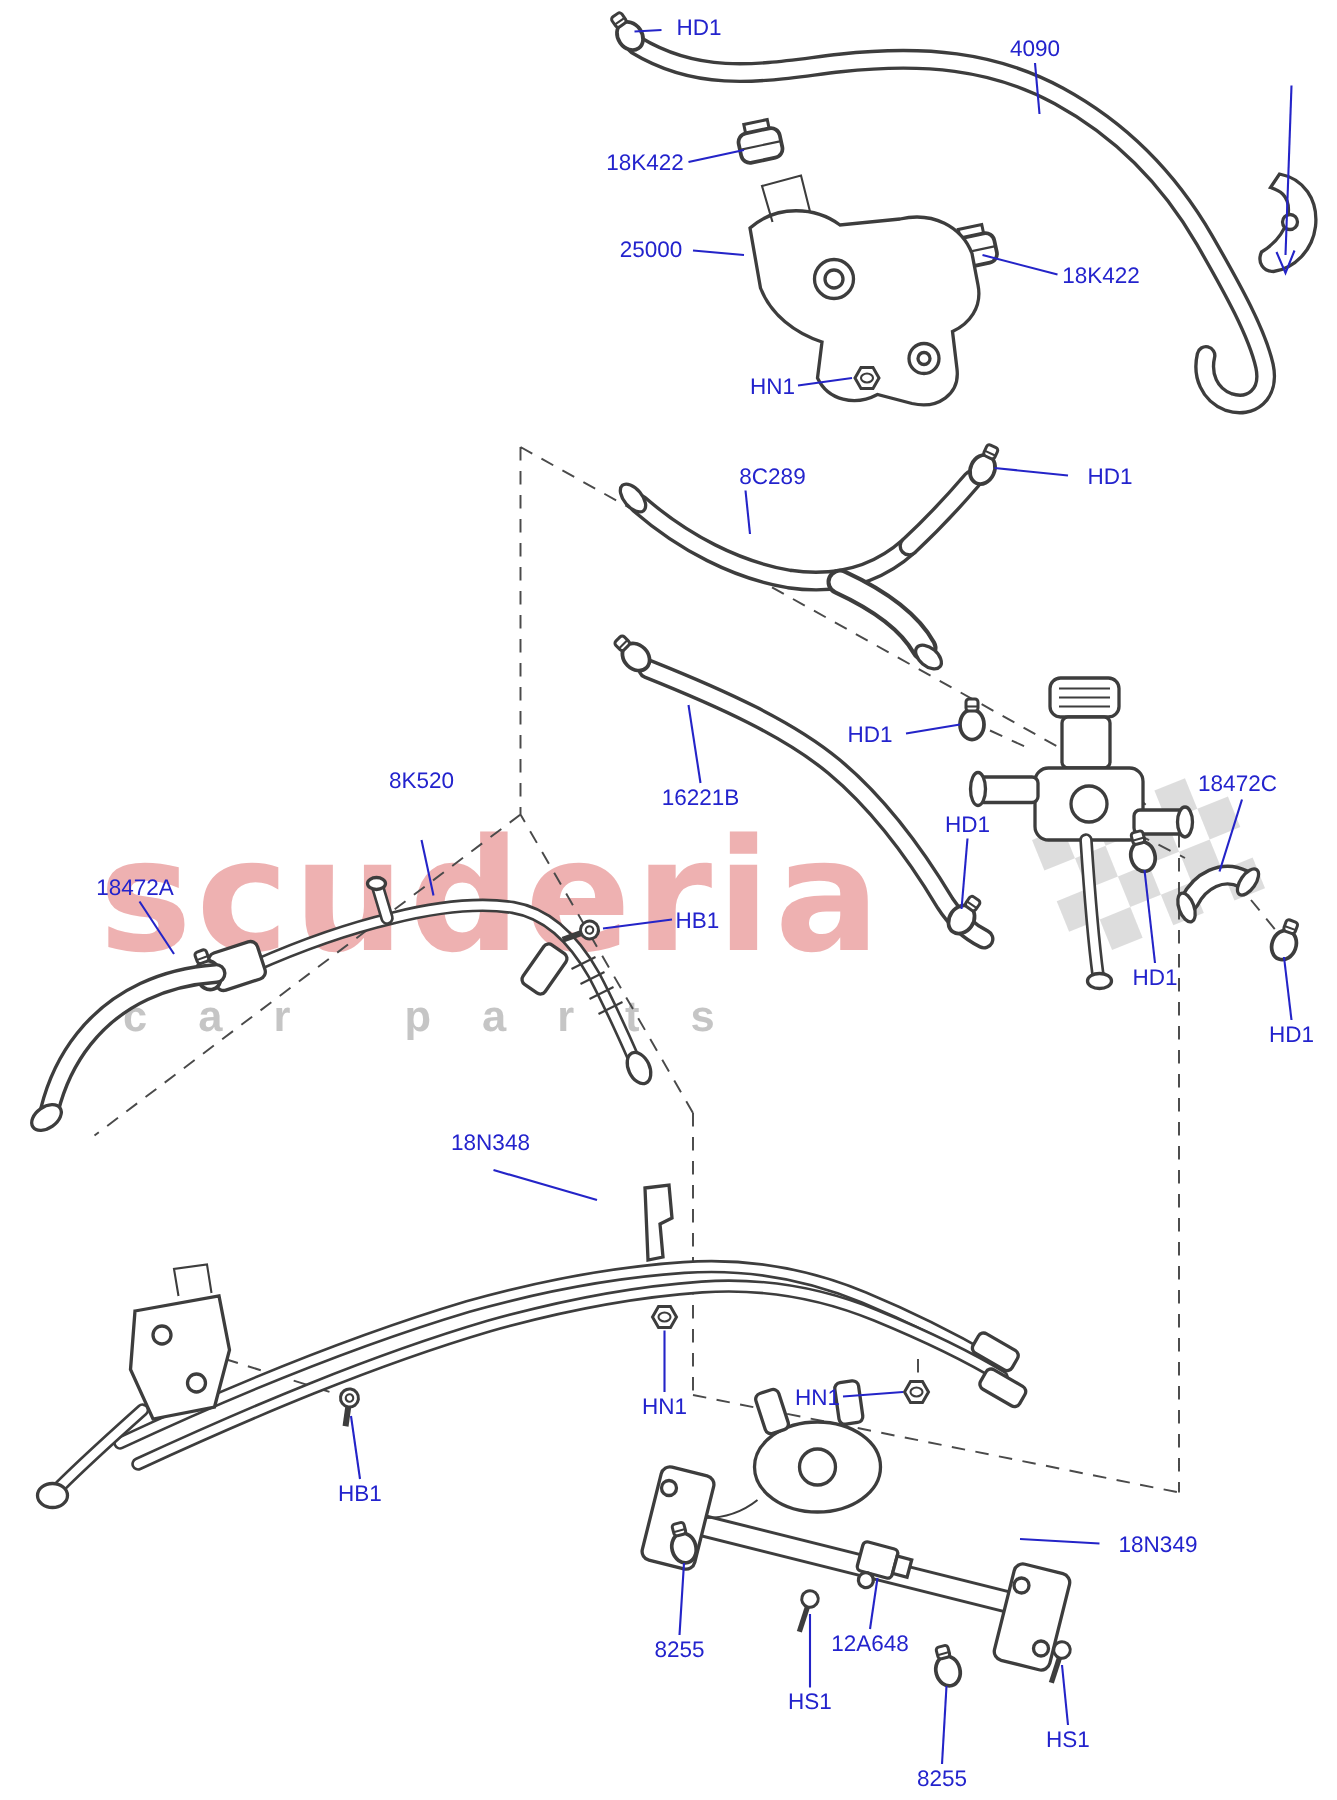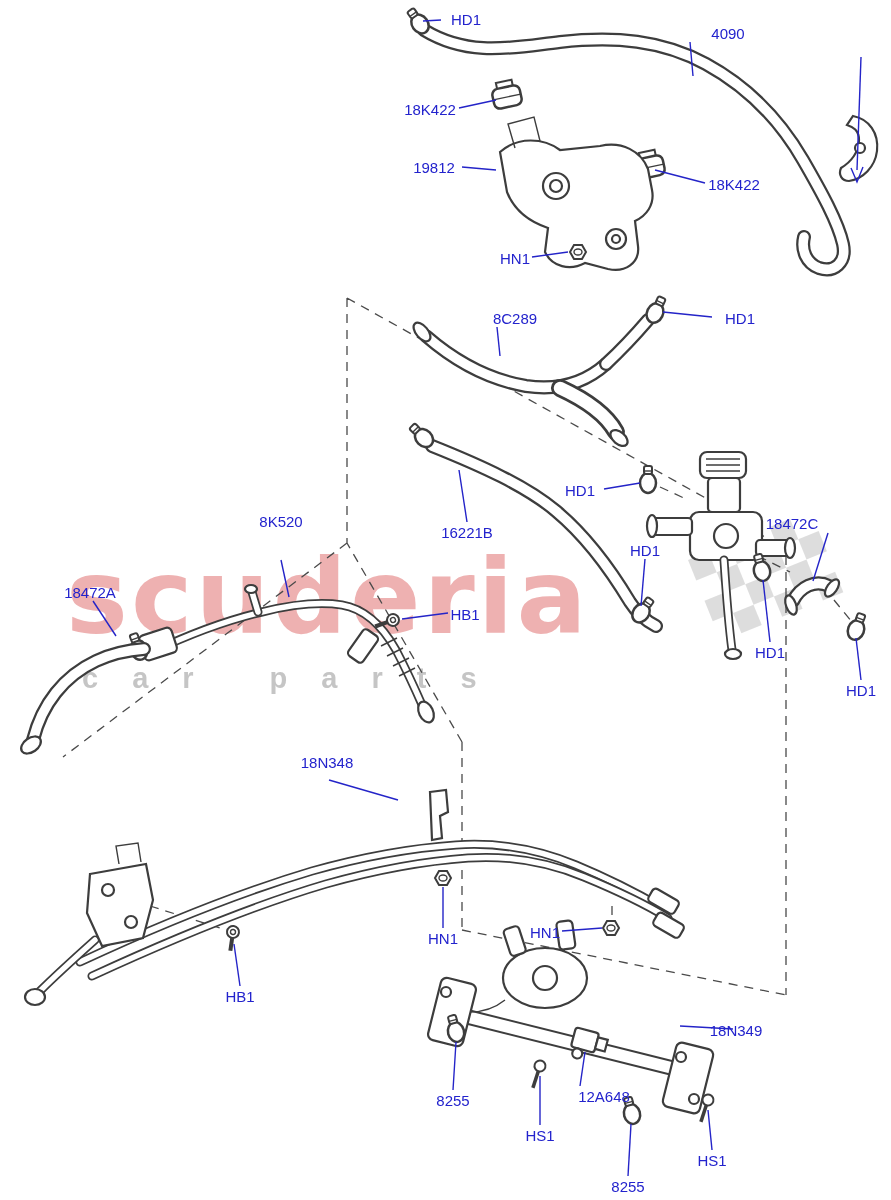--- a/index.html
+++ b/index.html
@@ -263,42 +263,42 @@
       <line x1="453" y1="1090" x2="456" y2="1042"></line>
       <line x1="580" y1="1086" x2="585" y2="1052"></line>
       <line x1="540" y1="1125" x2="540" y2="1076"></line>
       <line x1="628" y1="1176" x2="631" y2="1124"></line>
       <line x1="712" y1="1150" x2="708" y2="1110"></line>
     </g>
   </svg>
 
   <div class="labels">
     <div class="lbl" style="left:466px;top:19px">HD1</div>
-    <div class="lbl" style="left:728px;top:33px">4090</div>
+    <div class="lbl" style="left:690px;top:33px">4090</div>
     <div class="lbl" style="left:912px;top:49px">HC1</div>
     <div class="lbl" style="left:430px;top:109px">18K422</div>
-    <div class="lbl" style="left:434px;top:167px">19812</div>
+    <div class="lbl" style="left:434px;top:167px">25000</div>
     <div class="lbl" style="left:734px;top:184px">18K422</div>
     <div class="lbl" style="left:515px;top:258px">HN1</div>
     <div class="lbl" style="left:515px;top:318px">8C289</div>
     <div class="lbl" style="left:740px;top:318px">HD1</div>
     <div class="lbl" style="left:580px;top:490px">HD1</div>
     <div class="lbl" style="left:467px;top:532px">16221B</div>
-    <div class="lbl" style="left:792px;top:523px">18472C</div>
+    <div class="lbl" style="left:825px;top:523px">18472C</div>
     <div class="lbl" style="left:645px;top:550px">HD1</div>
     <div class="lbl" style="left:281px;top:521px">8K520</div>
     <div class="lbl" style="left:90px;top:592px">18472A</div>
     <div class="lbl" style="left:465px;top:614px">HB1</div>
     <div class="lbl" style="left:770px;top:652px">HD1</div>
     <div class="lbl" style="left:861px;top:690px">HD1</div>
     <div class="lbl" style="left:327px;top:762px">18N348</div>
     <div class="lbl" style="left:443px;top:938px">HN1</div>
     <div class="lbl" style="left:545px;top:932px">HN1</div>
     <div class="lbl" style="left:240px;top:996px">HB1</div>
-    <div class="lbl" style="left:736px;top:1030px">18N349</div>
+    <div class="lbl" style="left:772px;top:1030px">18N349</div>
     <div class="lbl" style="left:453px;top:1100px">8255</div>
-    <div class="lbl" style="left:604px;top:1096px">12A648</div>
+    <div class="lbl" style="left:580px;top:1096px">12A648</div>
     <div class="lbl" style="left:540px;top:1135px">HS1</div>
     <div class="lbl" style="left:628px;top:1186px">8255</div>
     <div class="lbl" style="left:712px;top:1160px">HS1</div>
   </div>
 
 </div>
 
 </body></html>

